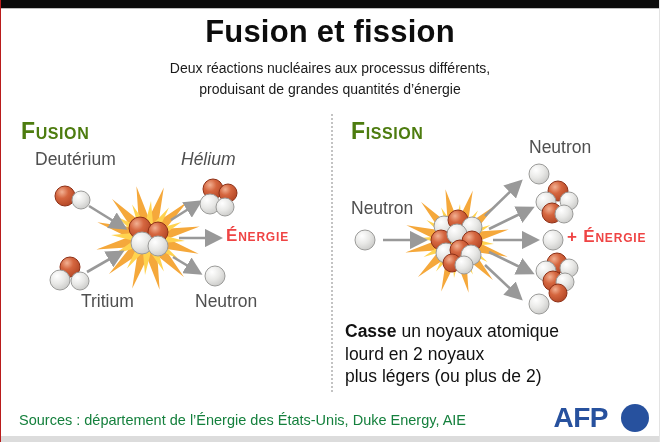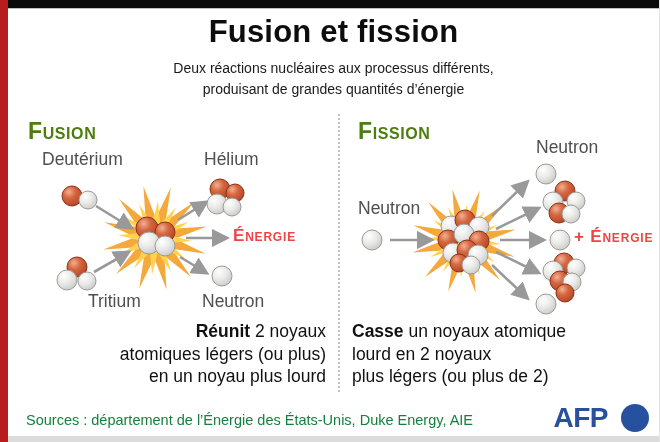--- a/index.html
+++ b/index.html
@@ -4,36 +4,36 @@
 <style>
   :root{
     --c-orange:#F5A83B; --c-yellow:#FFD34F;
     --c-arrow:#999999; --c-afp:#27519E;
     --c-label:#4f4f4f; --c-text:#111111;
   }
   html,body{margin:0;padding:0;background:#888;}
   .poster{
     position:relative; width:660px; height:442px; background:#ffffff;
     font-family:"Liberation Sans", sans-serif; overflow:hidden;
-    border-left:8px solid #b91c1c; border-right:1px solid #e3e3e3;
+    border-left:1px solid #b91c1c; border-right:1px solid #e3e3e3;
     box-sizing:border-box;
   }
   .top-bar{position:absolute;left:0;top:0;width:100%;height:8px;background:#0a0a0a;border-bottom:1px solid #bdbdbd;}
   .bottom-bar{position:absolute;left:0;bottom:0;width:100%;height:6px;background:#dcdcdc;}
   .title{position:absolute;left:0;top:14px;width:100%;text-align:center;
     font-size:31px;font-weight:700;color:#0d0d0d;letter-spacing:0.2px;}
   .subtitle{position:absolute;left:0;top:58px;width:100%;text-align:center;
     font-size:14px;line-height:21px;color:#1a1a1a;}
   .panel-heading{position:absolute;font-size:23px;font-weight:700;color:#4d7c0f;
     font-variant:small-caps;letter-spacing:0.6px;}
   .heading-fusion{left:20px;top:118px;}
   .heading-fission{left:350px;top:118px;}
   .diagram-label{position:absolute;font-size:17.5px;color:var(--c-label);}
   .lbl-deuterium{left:34px;top:149px;}
-  .lbl-helium{left:196px;top:149px;}
+  .lbl-helium{left:180px;top:149px;font-style:italic;}
   .lbl-tritium{left:36px;top:291px;margin-left:44px;}
   .lbl-neutron-fusion{left:194px;top:291px;}
   .lbl-neutron-in{left:350px;top:198px;}
   .lbl-neutron-out{left:528px;top:137px;}
   .energy-label{position:absolute;font-size:17px;font-weight:700;color:#ef4444;
     font-variant:small-caps;letter-spacing:0.8px;}
   .lbl-energy-fusion{left:225px;top:226px;}
   .lbl-energy-fission{left:566px;top:227px;}
   .divider{position:absolute;left:330px;top:114px;height:278px;width:0;
     border-left:2px dotted #c3c3c3;}
@@ -173,25 +173,20 @@
   <div class="diagram-label lbl-deuterium">Deutérium</div>
   <div class="diagram-label lbl-helium">Hélium</div>
   <div class="diagram-label lbl-tritium">Tritium</div>
   <div class="diagram-label lbl-neutron-fusion">Neutron</div>
   <div class="energy-label lbl-energy-fusion">Énergie</div>
 
   <div class="diagram-label lbl-neutron-in">Neutron</div>
   <div class="diagram-label lbl-neutron-out">Neutron</div>
   <div class="energy-label lbl-energy-fission">+ Énergie</div>
 
-  <div class="desc desc-fusion">
-    <div><b>Réunit</b><span> 2 noyaux</span></div>
-    <div>atomiques légers (ou plus)</div>
-    <div>en un noyau plus lourd</div>
-  </div>
 
   <div class="desc desc-fission">
     <div><b>Casse</b><span> un noyaux atomique</span></div>
     <div>lourd en 2 noyaux</div>
     <div>plus légers (ou plus de 2)</div>
   </div>
 
   <div class="sources">Sources : département de l’Énergie des États-Unis, Duke Energy, AIE</div>
 
   <div class="afp-logo">

